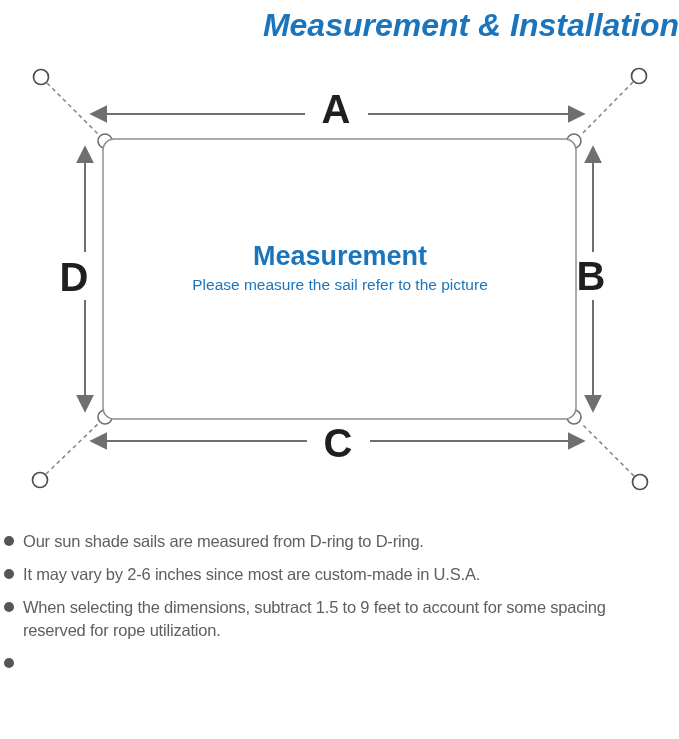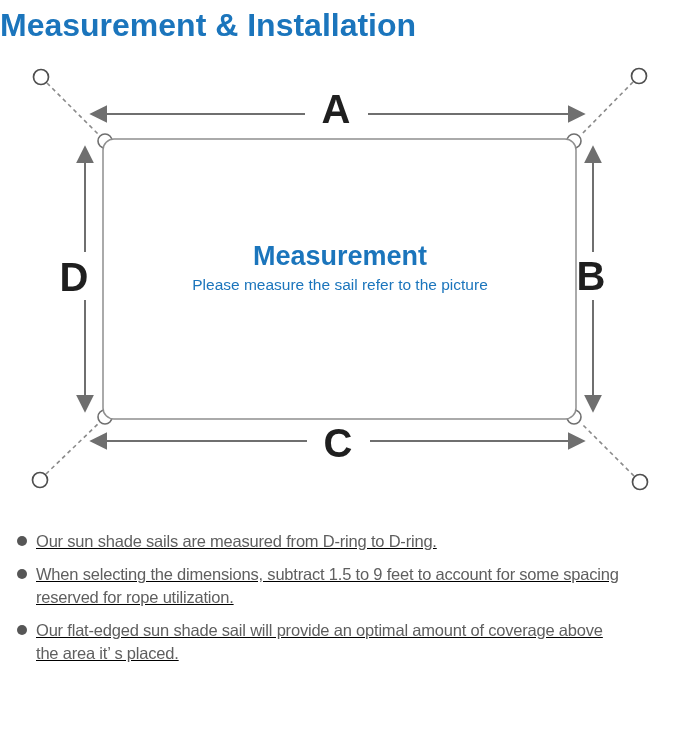--- a/index.html
+++ b/index.html
@@ -11,25 +11,26 @@
   .page {
     position: relative;
     width: 679px;
     height: 739px;
     background: #ffffff;
     overflow: hidden;
   }
   .title {
     margin: 0;
     padding-top: 7px;
-    text-align: left;
+    text-align: right;
     font-size: 32px;
     font-weight: bold;
     letter-spacing: 0px;
     color: #1b75bc;
+    font-style: italic;
   }
   svg.diagram {
     display: block;
     margin-top: 13px;
   }
   .lbl {
     font-family: "Liberation Sans", sans-serif;
     font-weight: bold;
     font-size: 40px;
     fill: #1f1f1f;
@@ -39,24 +40,23 @@
     font-weight: bold;
     font-size: 27px;
     fill: #1b75bc;
   }
   .center-sub {
     font-family: "Liberation Sans", sans-serif;
     font-size: 15.5px;
     fill: #1b75bc;
   }
   ul.notes {
-    margin: 33px 0 0 13px;
+    margin: 33px 0 0 0;
     padding: 0 20px 0 4px;
     list-style: none;
-    text-decoration: underline;
   }
   li.note {
     display: flex;
     align-items: flex-start;
     gap: 9px;
     margin-bottom: 10px;
     color: #5f5f5f;
   }
   .dot {
     flex: 0 0 10px;
@@ -124,23 +124,25 @@
     <text class="center-sub" x="340" y="287" text-anchor="middle" dominant-baseline="central">Please measure the sail refer to the picture</text>
   </svg>
 
   <ul class="notes">
     <li class="note">
       <span class="dot"></span>
       <span class="note-text">Our sun shade sails are measured from D-ring to D-ring.</span>
     </li>
     <li class="note">
       <span class="dot"></span>
+      <span class="note-text">It may vary by 2-6 inches since most are custom-made in U.S.A.</span>
+    </li>
+    <li class="note">
+      <span class="dot"></span>
       <span class="note-text">When selecting the dimensions, subtract 1.5 to 9 feet to account for some spacing
 reserved for rope utilization.</span>
     </li>
     <li class="note">
       <span class="dot"></span>
-      <span class="note-text">Our flat-edged sun shade sail will provide an optimal amount of coverage above
-the area it’ s placed.</span>
     </li>
   </ul>
 
 </div>
 
 </body></html>

